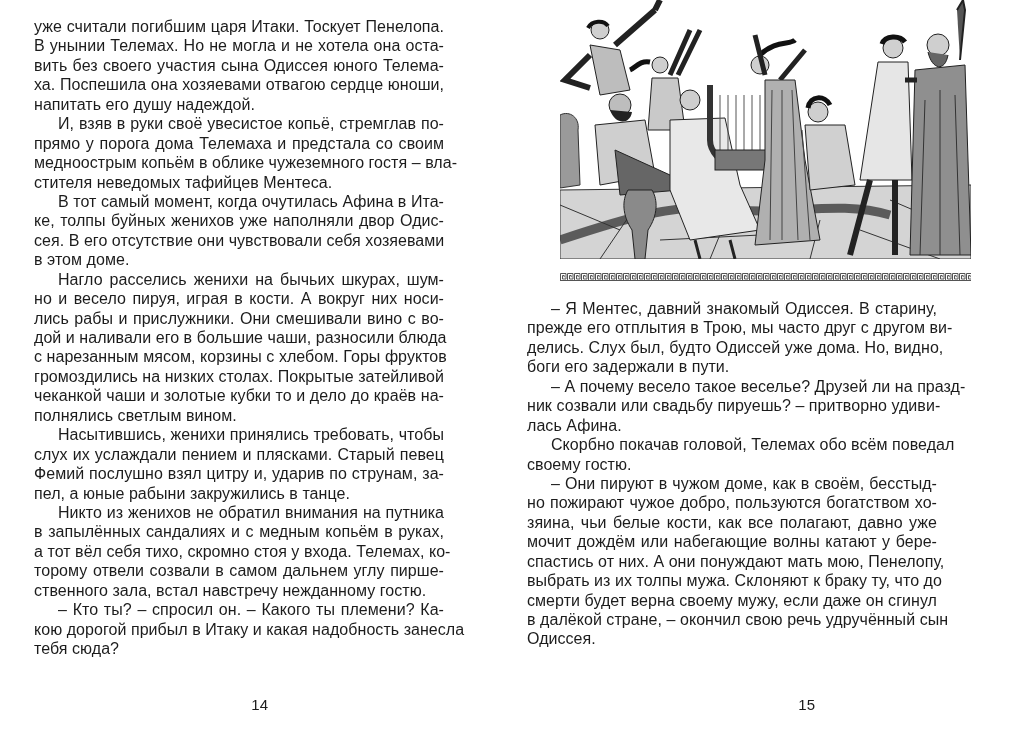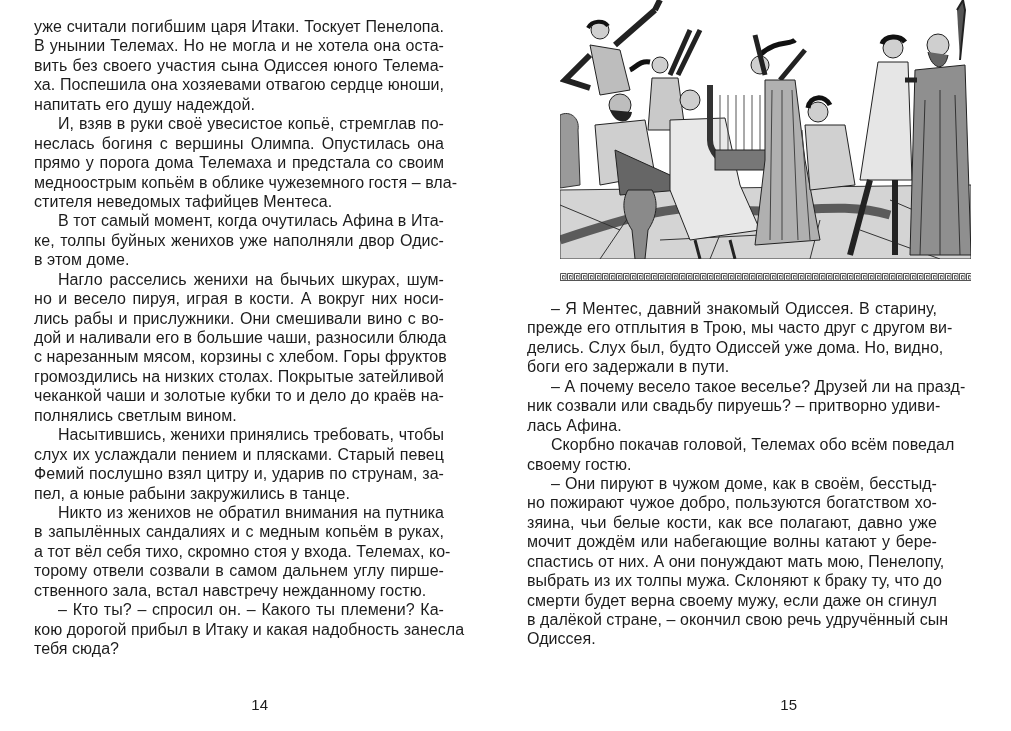--- a/index.html
+++ b/index.html
@@ -13,44 +13,44 @@
   }
   #left-col { left: 34px; top: 17px; }
   #right-col { left: 527px; top: 299px; }
   .line { white-space: nowrap; display: block; text-align: justify; text-align-last: justify; height: 19.45px; }
   .line.indent { padding-left: 24px; }
   .line.last { text-align-last: left; }
   .pagenum {
     position: absolute; top: 696px; font-size: 15px; width: 60px; text-align: right;
   }
   #pn-left { left: 208px; }
-  #pn-right { left: 737px; }
+  #pn-right { left: 755px; }
   #illustration {
     position: absolute; left: 560px; top: 0px; width: 411px; height: 259px; overflow: hidden;
   }
   #meander {
     position: absolute; left: 560px; top: 267px; width: 411px; height: 8px;
   }
 </style>
 </head>
 <body>
 
 <div id="left-col" class="col">
     <span class="line">уже считали погибшим царя Итаки. Тоскует Пенелопа.</span>
     <span class="line">В унынии Телемах. Но не могла и не хотела она оста-</span>
     <span class="line">вить без своего участия сына Одиссея юного Телема-</span>
     <span class="line">ха. Поспешила она хозяевами отвагою сердце юноши,</span>
     <span class="line last">напитать его душу надеждой.</span>
     <span class="line indent">И, взяв в руки своё увесистое копьё, стремглав по-</span>
-    <span class="line">неслась богиня с вершины Олимпа. Опустилась она</span>
     <span class="line">прямо у порога дома Телемаха и предстала со своим</span>
     <span class="line">медноострым копьём в облике чужеземного гостя – вла-</span>
     <span class="line last">стителя неведомых тафийцев Ментеса.</span>
     <span class="line indent">В тот самый момент, когда очутилась Афина в Ита-</span>
     <span class="line">ке, толпы буйных женихов уже наполняли двор Одис-</span>
+    <span class="line">сея. В его отсутствие они чувствовали себя хозяевами</span>
     <span class="line last">в этом доме.</span>
     <span class="line indent">Нагло расселись женихи на бычьих шкурах, шум-</span>
     <span class="line">но и весело пируя, играя в кости. А вокруг них носи-</span>
     <span class="line">лись рабы и прислужники. Они смешивали вино с во-</span>
     <span class="line">дой и наливали его в большие чаши, разносили блюда</span>
     <span class="line">с нарезанным мясом, корзины с хлебом. Горы фруктов</span>
     <span class="line">громоздились на низких столах. Покрытые затейливой</span>
     <span class="line">чеканкой чаши и золотые кубки то и дело до краёв на-</span>
     <span class="line last">полнялись светлым вином.</span>
     <span class="line indent">Насытившись, женихи принялись требовать, чтобы</span>

